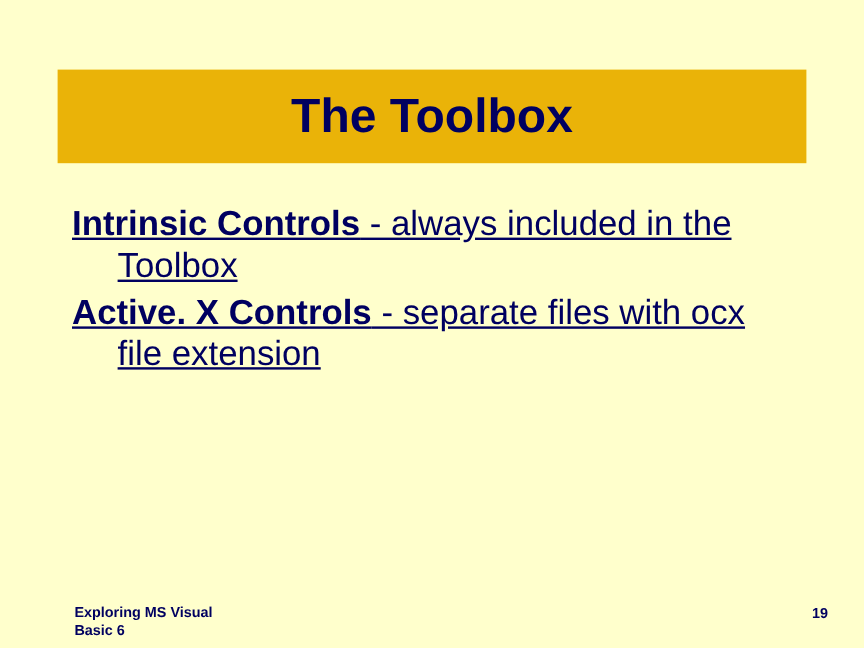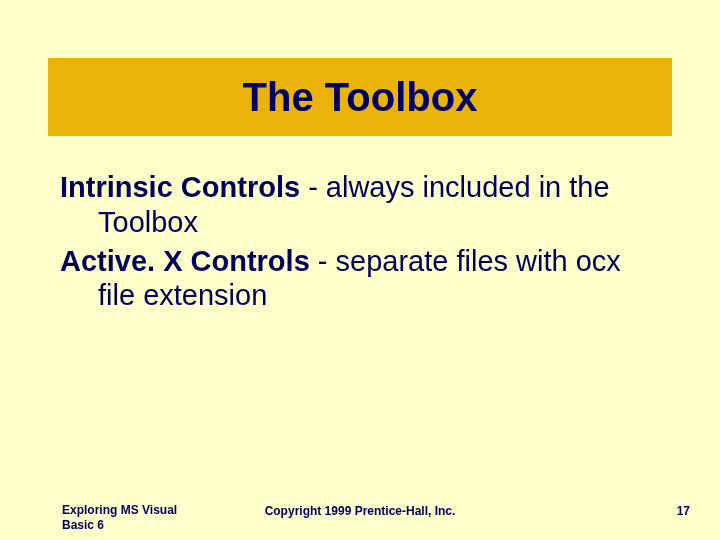--- a/index.html
+++ b/index.html
@@ -26,20 +26,21 @@
     color: #000060;
   }
   .content {
     position: absolute;
     left: 60px;
     top: 170px;
     width: 600px;
     color: #000060;
     font-size: 29px;
     line-height: 1.2;
+    text-decoration: underline;
   }
   .item {
     margin-bottom: 4px;
     padding-left: 38px;
     text-indent: -38px;
   }
   .term {
     font-weight: bold;
   }
   .footer {
@@ -84,15 +85,14 @@
   <div class="item">
     <span class="term">Intrinsic Controls</span><span> - always included in the Toolbox</span>
   </div>
   <div class="item">
     <span class="term">Active. X Controls</span><span> - separate files with ocx file extension</span>
   </div>
 </div>
 
 <div class="footer">
   <div class="footer-left">Exploring MS Visual Basic 6</div>
-  <div class="footer-center">Copyright 1999 Prentice-Hall, Inc.</div>
-  <div class="footer-right">17</div>
+  <div class="footer-right">19</div>
 </div>
 
 </body></html>

